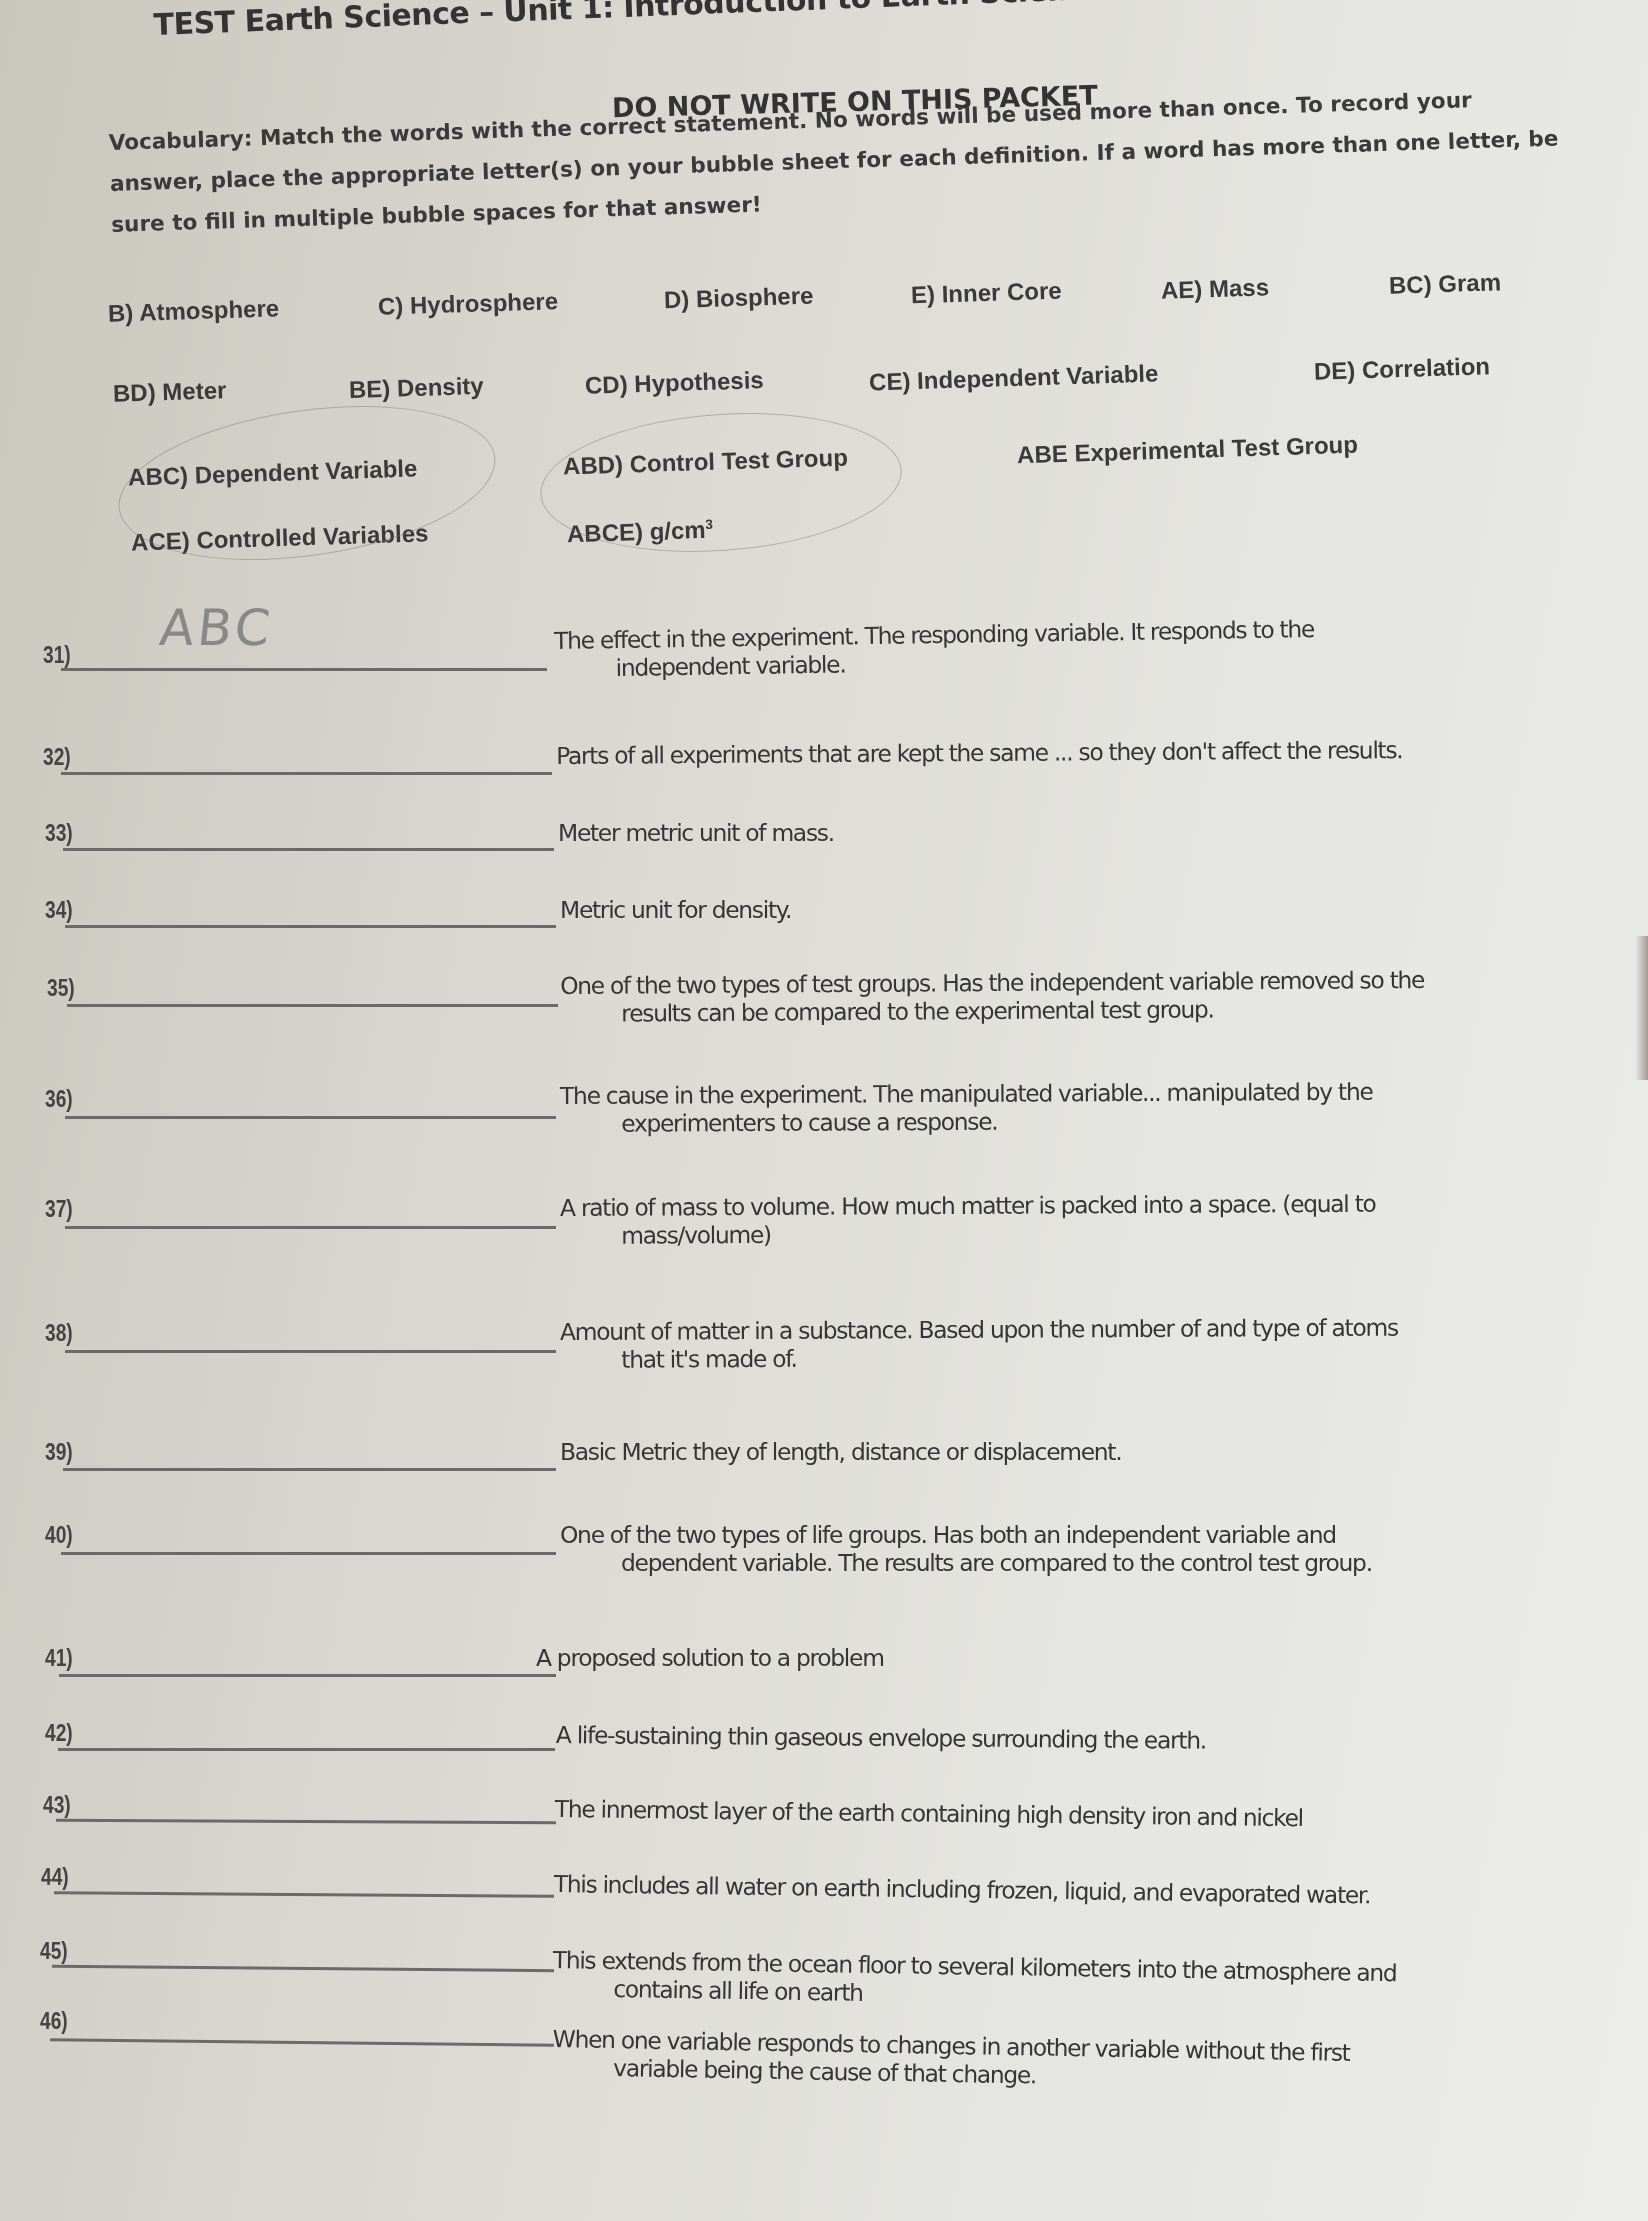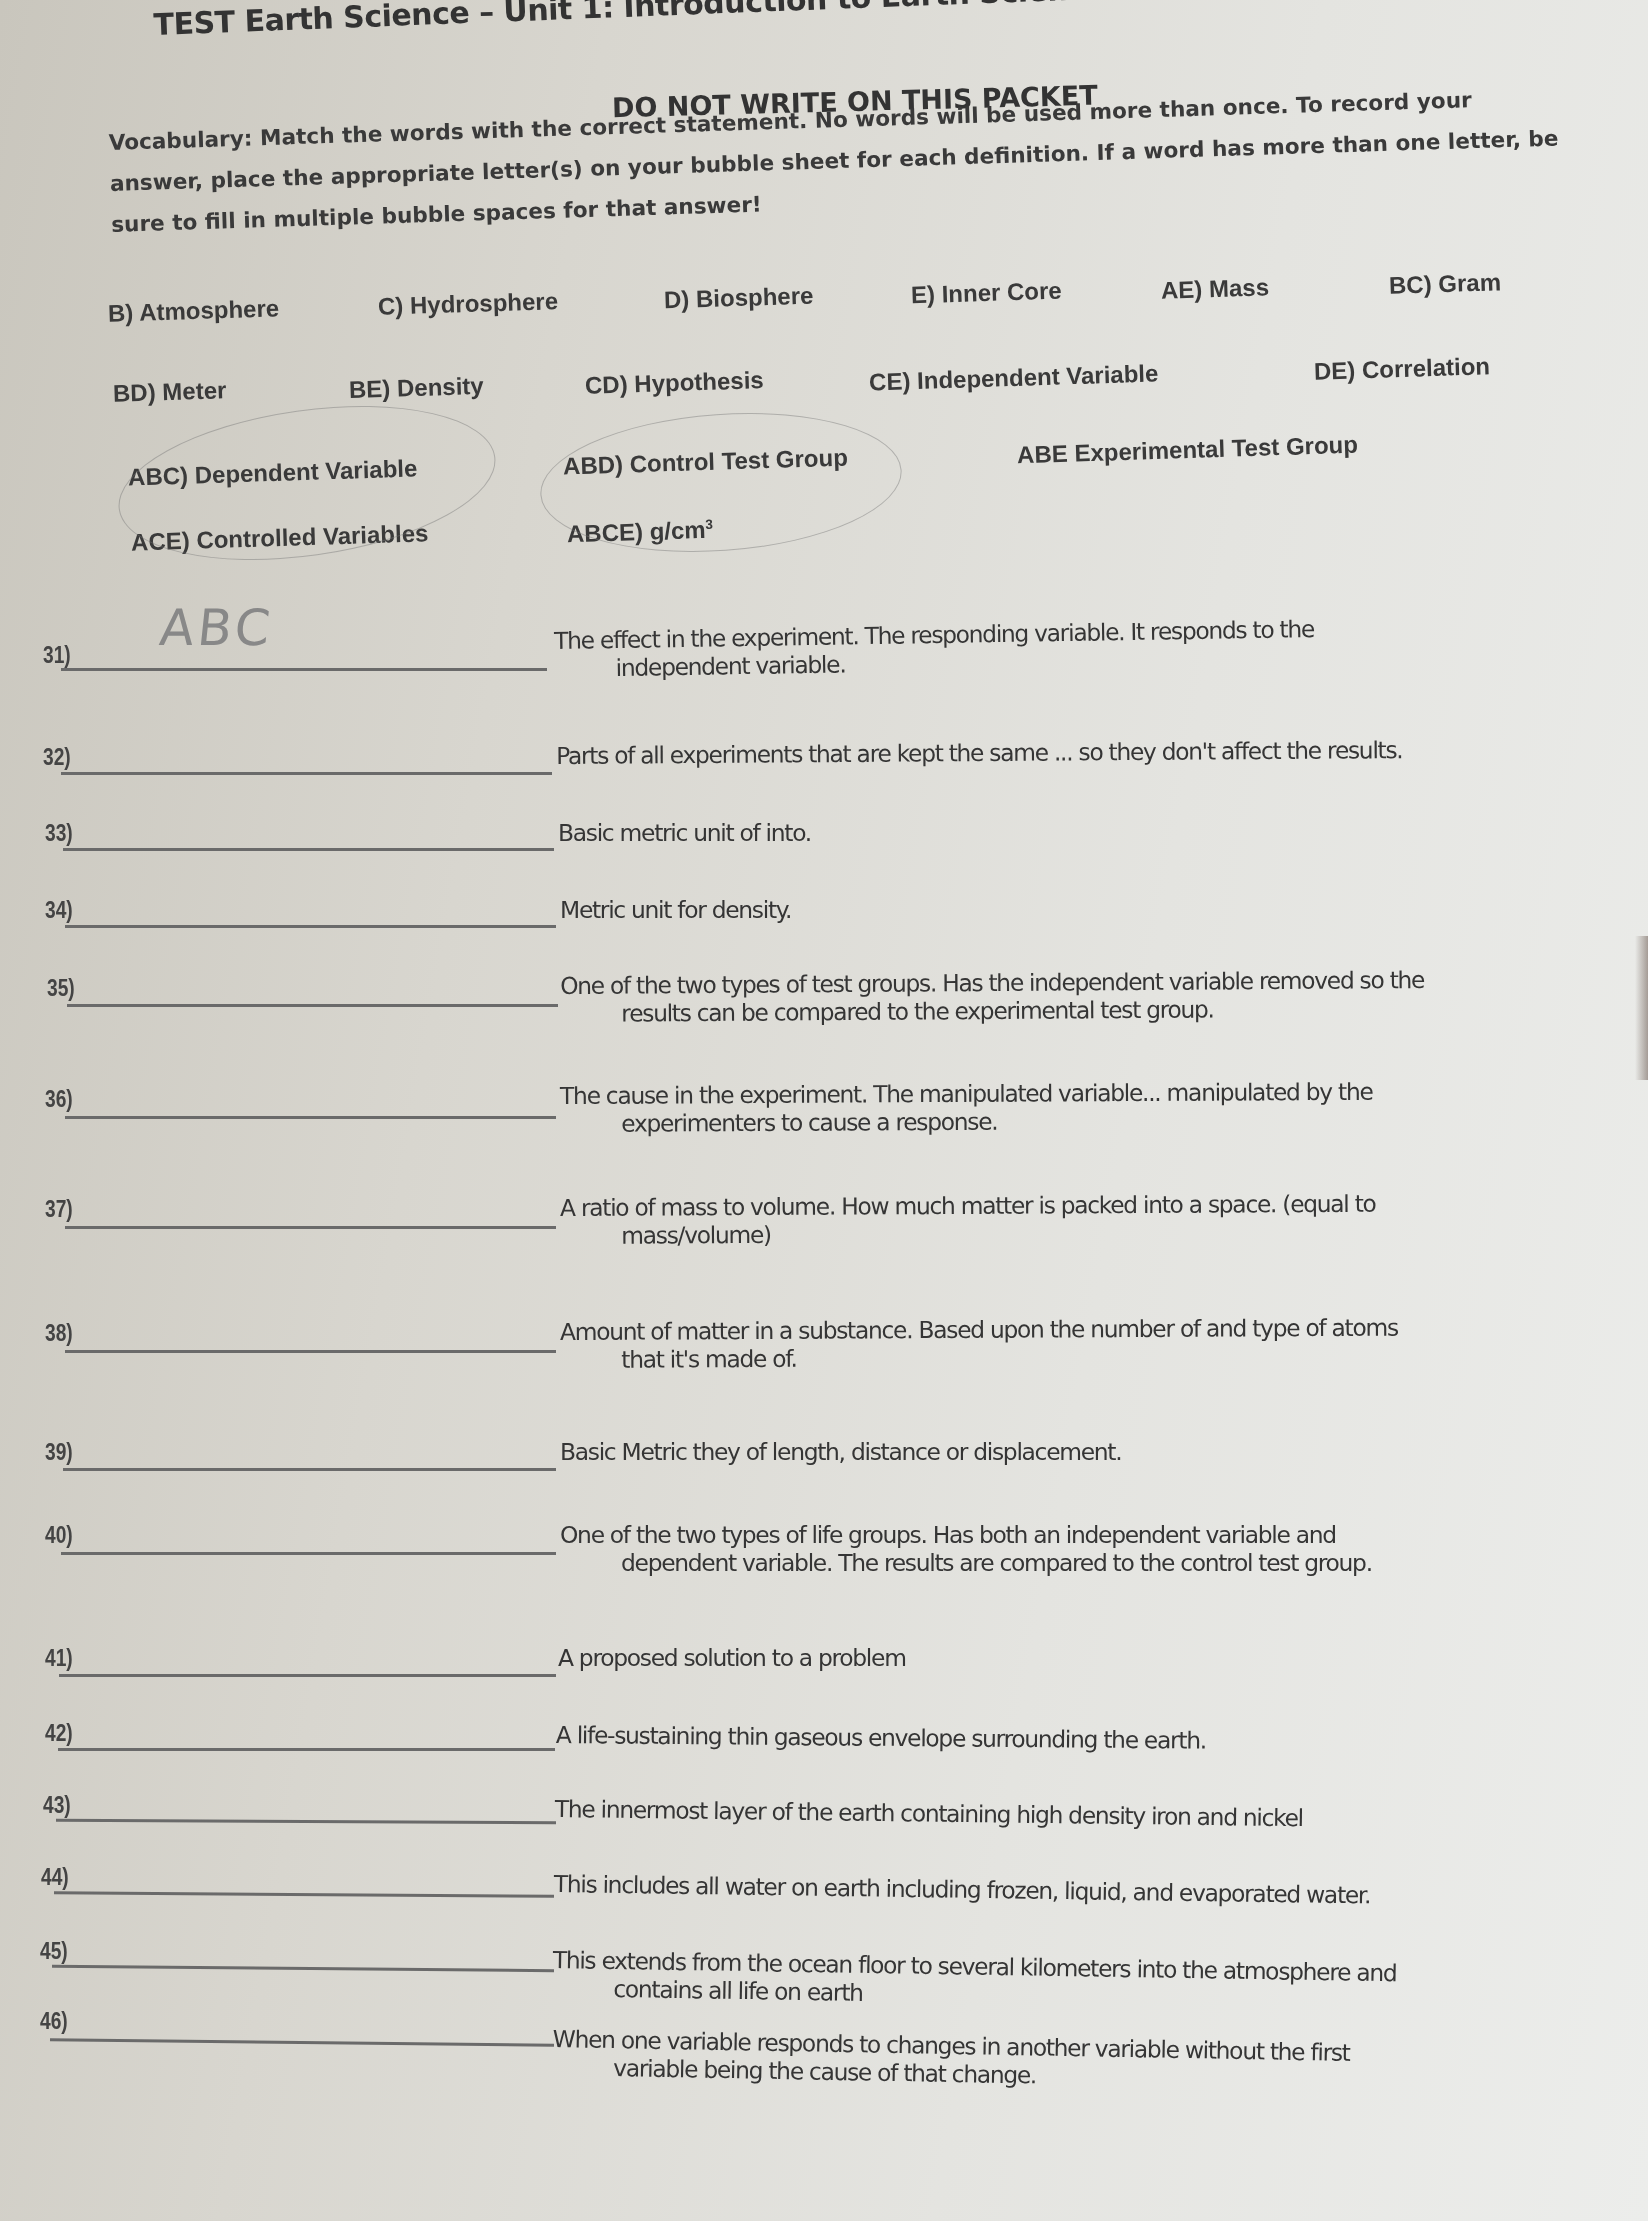--- a/index.html
+++ b/index.html
@@ -102,21 +102,21 @@
     <div class="q-num" style="left:43px;top:641px;">31)</div>
     <div class="q-line" style="left:61px;top:668px;width:486px;"></div>
     <div class="q-text" style="left:554px;top:627px;transform:rotate(-0.9deg);"><span>The effect in the experiment.  The responding variable.  It responds to the</span><span class="cont">independent variable.</span></div>
 
     <div class="q-num" style="left:43px;top:743px;">32)</div>
     <div class="q-line" style="left:61px;top:772px;width:491px;"></div>
     <div class="q-text" style="left:556px;top:742px;transform:rotate(-0.4deg);"><span>Parts of all experiments that are kept the same ... so they don't affect the results.</span></div>
 
     <div class="q-num" style="left:45px;top:819px;">33)</div>
     <div class="q-line" style="left:63px;top:848px;width:491px;"></div>
-    <div class="q-text" style="left:558px;top:819px;"><span>Basic metric unit of into.</span></div>
+    <div class="q-text" style="left:558px;top:819px;"><span>Meter metric unit of mass.</span></div>
 
     <div class="q-num" style="left:45px;top:896px;">34)</div>
     <div class="q-line" style="left:65px;top:925px;width:491px;"></div>
     <div class="q-text" style="left:560px;top:896px;"><span>Metric unit for density.</span></div>
 
     <div class="q-num" style="left:47px;top:974px;">35)</div>
     <div class="q-line" style="left:67px;top:1004px;width:491px;"></div>
     <div class="q-text" style="left:560px;top:972px;transform:rotate(-0.4deg);"><span>One of the two types of test groups.  Has the independent variable removed so the</span><span class="cont">results can be compared to the experimental test group.</span></div>
 
     <div class="q-num" style="left:45px;top:1085px;">36)</div>
@@ -134,21 +134,21 @@
     <div class="q-num" style="left:45px;top:1438px;">39)</div>
     <div class="q-line" style="left:63px;top:1468px;width:493px;"></div>
     <div class="q-text" style="left:560px;top:1438px;"><span>Basic Metric they of length, distance or displacement.</span></div>
 
     <div class="q-num" style="left:45px;top:1521px;">40)</div>
     <div class="q-line" style="left:61px;top:1552px;width:495px;"></div>
     <div class="q-text" style="left:560px;top:1521px;"><span>One of the two types of life groups.  Has both an independent variable and</span><span class="cont">dependent variable. The results are compared to the control test group.</span></div>
 
     <div class="q-num" style="left:45px;top:1644px;">41)</div>
     <div class="q-line" style="left:59px;top:1674px;width:497px;"></div>
-    <div class="q-text" style="left:558px;top:1644px;"><span>A proposed solution to a problem</span></div>
+    <div class="q-text" style="left:536px;top:1644px;"><span>A proposed solution to a problem</span></div>
 
     <div class="q-num" style="left:45px;top:1719px;">42)</div>
     <div class="q-line" style="left:58px;top:1748px;width:497px;"></div>
     <div class="q-text" style="left:556px;top:1721px;transform:rotate(0.5deg);"><span>A life-sustaining thin gaseous envelope surrounding the earth.</span></div>
 
     <div class="q-num" style="left:43px;top:1791px;">43)</div>
     <div class="q-line" style="left:56px;top:1820px;width:500px;transform:rotate(0.3deg);"></div>
     <div class="q-text" style="left:555px;top:1795px;transform:rotate(0.7deg);"><span>The innermost layer of the earth containing high density iron and nickel</span></div>
 
     <div class="q-num" style="left:41px;top:1863px;">44)</div>

